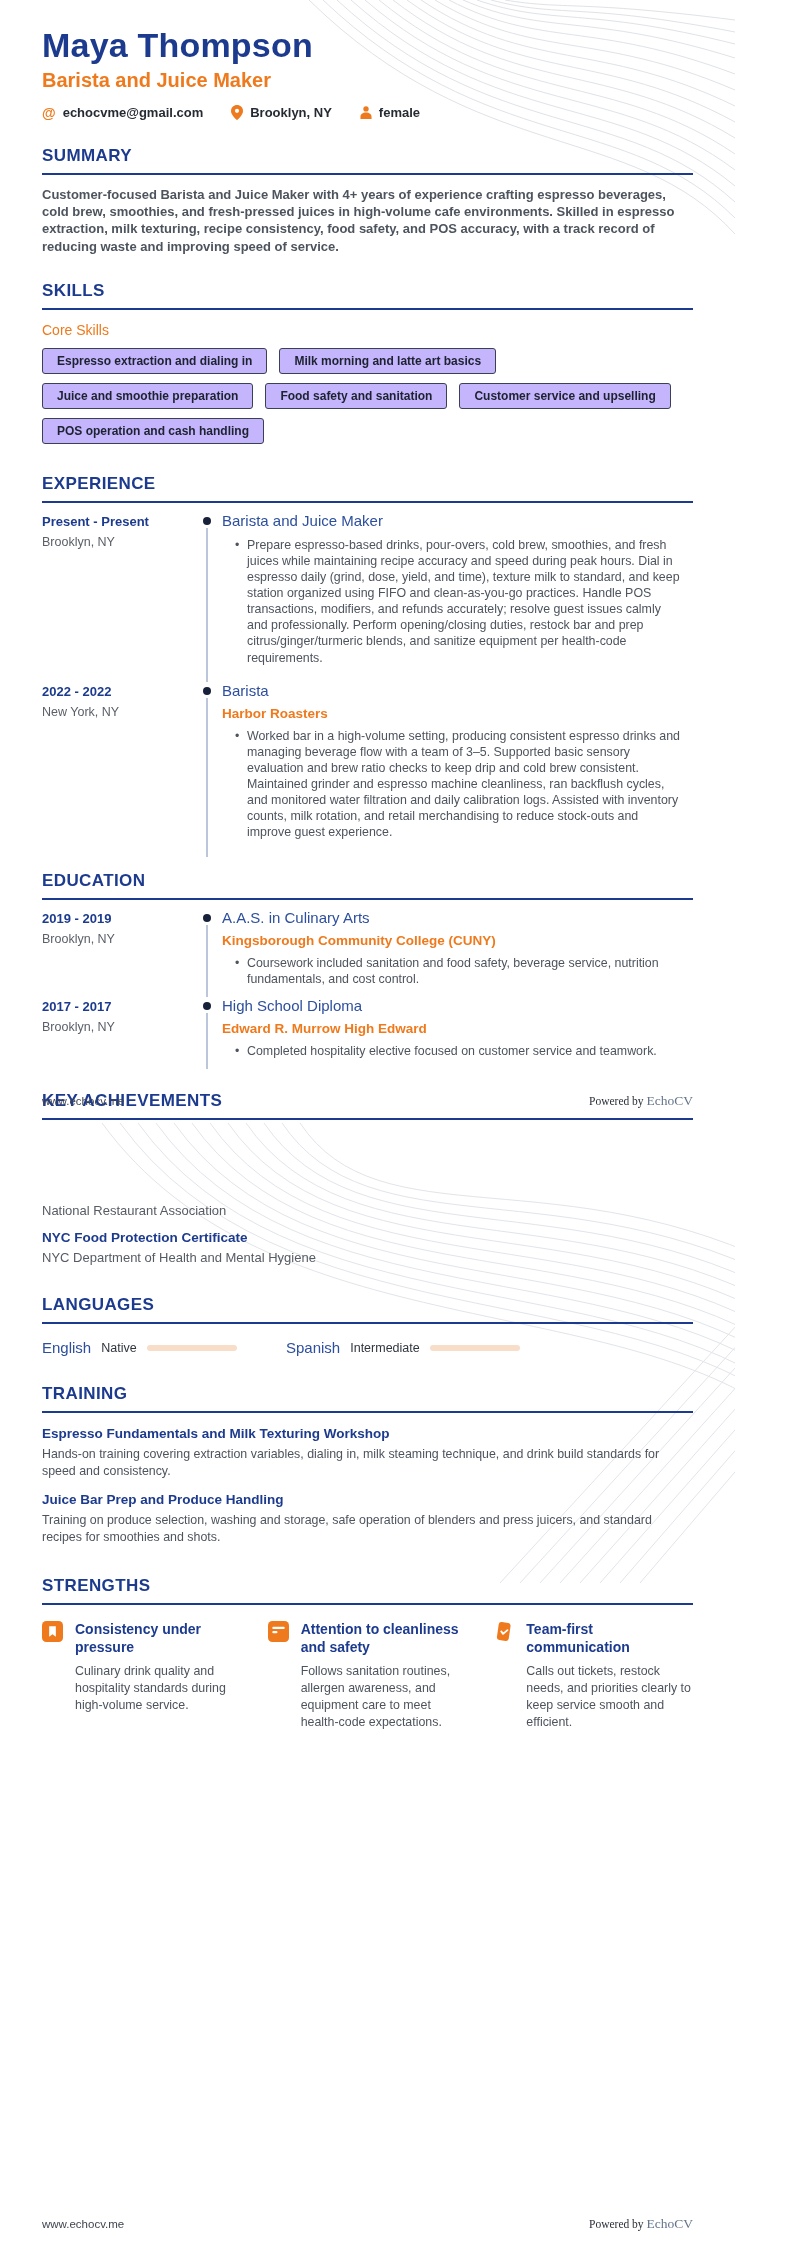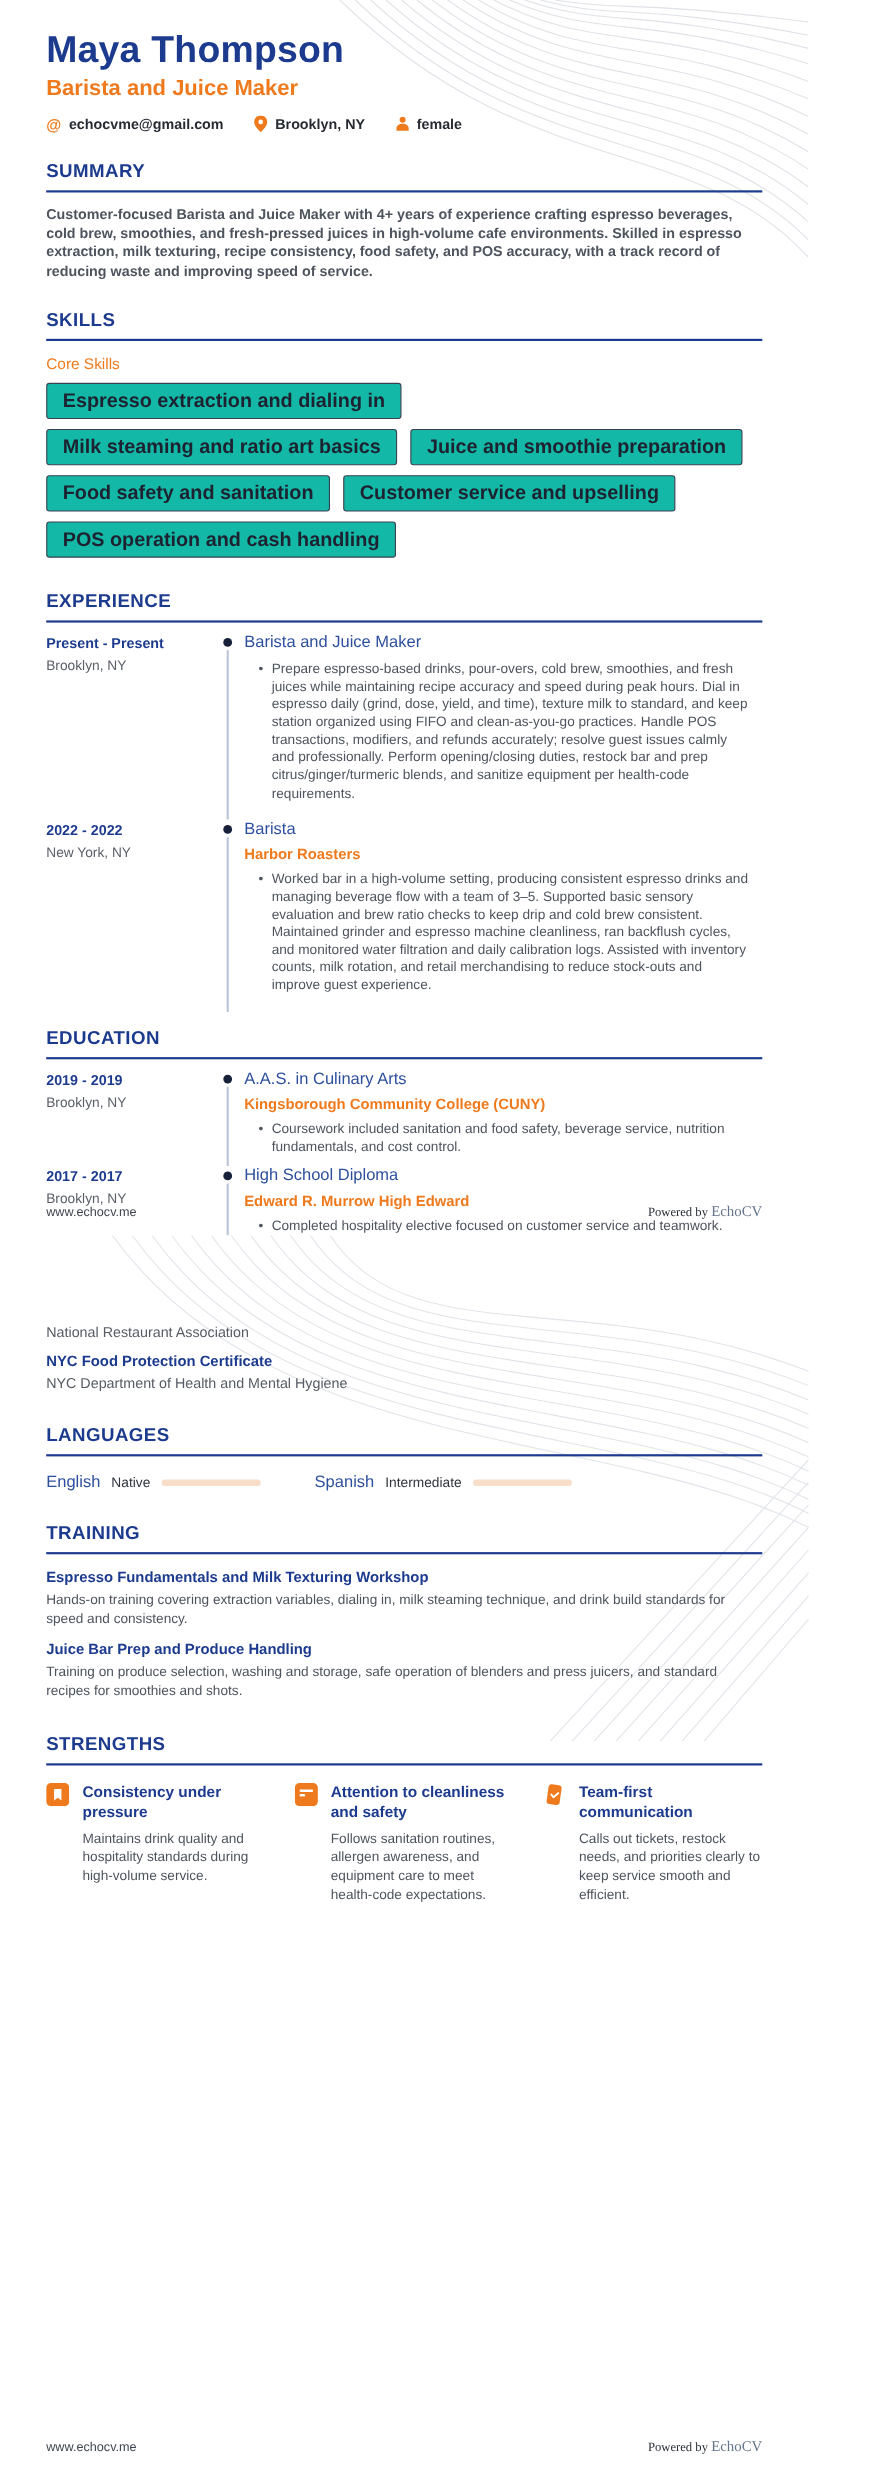--- a/index.html
+++ b/index.html
@@ -20,21 +20,21 @@
   .c-link{color:#262b33;text-decoration:none;}
 
   
   .sec{margin-top:26px;}
   .sec-h{margin:0;font-size:17px;font-weight:bold;color:#1d3b8e;letter-spacing:.4px;padding-bottom:7px;border-bottom:2px solid #1d3b8e;}
   .body-text{margin-top:11px;font-size:13px;line-height:1.32;color:#4e545e;font-weight:bold;}
 
   
   .group-label{margin-top:12px;font-size:14px;color:#ee7a1d;}
   .tags{margin-top:10px;display:flex;flex-wrap:wrap;gap:9px 12px;}
-  .tag{border:1.5px solid #3a4152;border-radius:3px;padding:5px 14px;font-size:18px;font-weight:bold;color:#1d2230;background:#14b8a6;}
+  .tag{border:1.5px solid #3a4152;border-radius:3px;padding:5px 14px;font-size:12px;font-weight:bold;color:#1d2230;background:#c4b5fd;}
 
   
   .entries{margin-top:9px;}
   .entry{display:grid;grid-template-columns:158px 22px 1fr;}
   .e-dates{font-size:13px;font-weight:bold;color:#1d3b8e;padding-top:2px;}
   .e-loc{margin-top:6px;font-size:12.5px;color:#5a5f68;}
   .e-mid{position:relative;}
   .dot{position:absolute;left:3px;top:5px;width:8px;height:8px;border-radius:50%;background:#17213a;}
   .tline{position:absolute;left:6.4px;top:16px;bottom:0;width:1.4px;background:#bcc6da;}
   .e-body{padding-bottom:16px;}
@@ -128,21 +128,21 @@
     <section class="sec">
       <h2 class="sec-h">SUMMARY</h2>
       <p class="body-text" style="margin-bottom:0">Customer-focused Barista and Juice Maker with 4+ years of experience crafting espresso beverages, cold brew, smoothies, and fresh-pressed juices in high-volume cafe environments. Skilled in espresso extraction, milk texturing, recipe consistency, food safety, and POS accuracy, with a track record of reducing waste and improving speed of service.</p>
     </section>
 
     <section class="sec">
       <h2 class="sec-h">SKILLS</h2>
       <div class="group-label">Core Skills</div>
       <div class="tags">
         <span class="tag">Espresso extraction and dialing in</span>
-        <span class="tag">Milk steaming and ratio art basics</span>
+        <span class="tag">Milk morning and latte art basics</span>
         <span class="tag">Juice and smoothie preparation</span>
         <span class="tag">Food safety and sanitation</span>
         <span class="tag">Customer service and upselling</span>
         <span class="tag">POS operation and cash handling</span>
       </div>
     </section>
 
     <section class="sec" style="margin-top:30px">
       <h2 class="sec-h">EXPERIENCE</h2>
       <div class="entries">
@@ -325,21 +325,21 @@
     <section class="sec" style="margin-top:30px">
       <h2 class="sec-h">STRENGTHS</h2>
       <div class="cards">
         <div class="card">
           <svg class="ic" width="21" height="21" viewBox="0 0 22 22">
               <rect width="22" height="22" rx="4.5" fill="#ee7a1d"></rect>
               <path d="M7.5 5.5h7v11l-3.5-2.6-3.5 2.6z" fill="#fff"></path>
             </svg>
           <div>
             <div class="card-title">Consistency under pressure</div>
-            <div class="card-text">Maintains drink quality and hospitality standards during high-volume service.</div>
+            <div class="card-text">Culinary drink quality and hospitality standards during high-volume service.</div>
           </div>
         </div>
         <div class="card">
           <svg class="ic" width="21" height="21" viewBox="0 0 22 22">
               <rect width="22" height="22" rx="4.5" fill="#ee7a1d"></rect>
               <rect x="4.5" y="6" width="13" height="2.4" rx="1" fill="#fff"></rect>
               <rect x="4.5" y="10.4" width="5.4" height="2.4" rx="1" fill="#fff"></rect>
             </svg>
           <div>
             <div class="card-title">Attention to cleanliness and safety</div>

